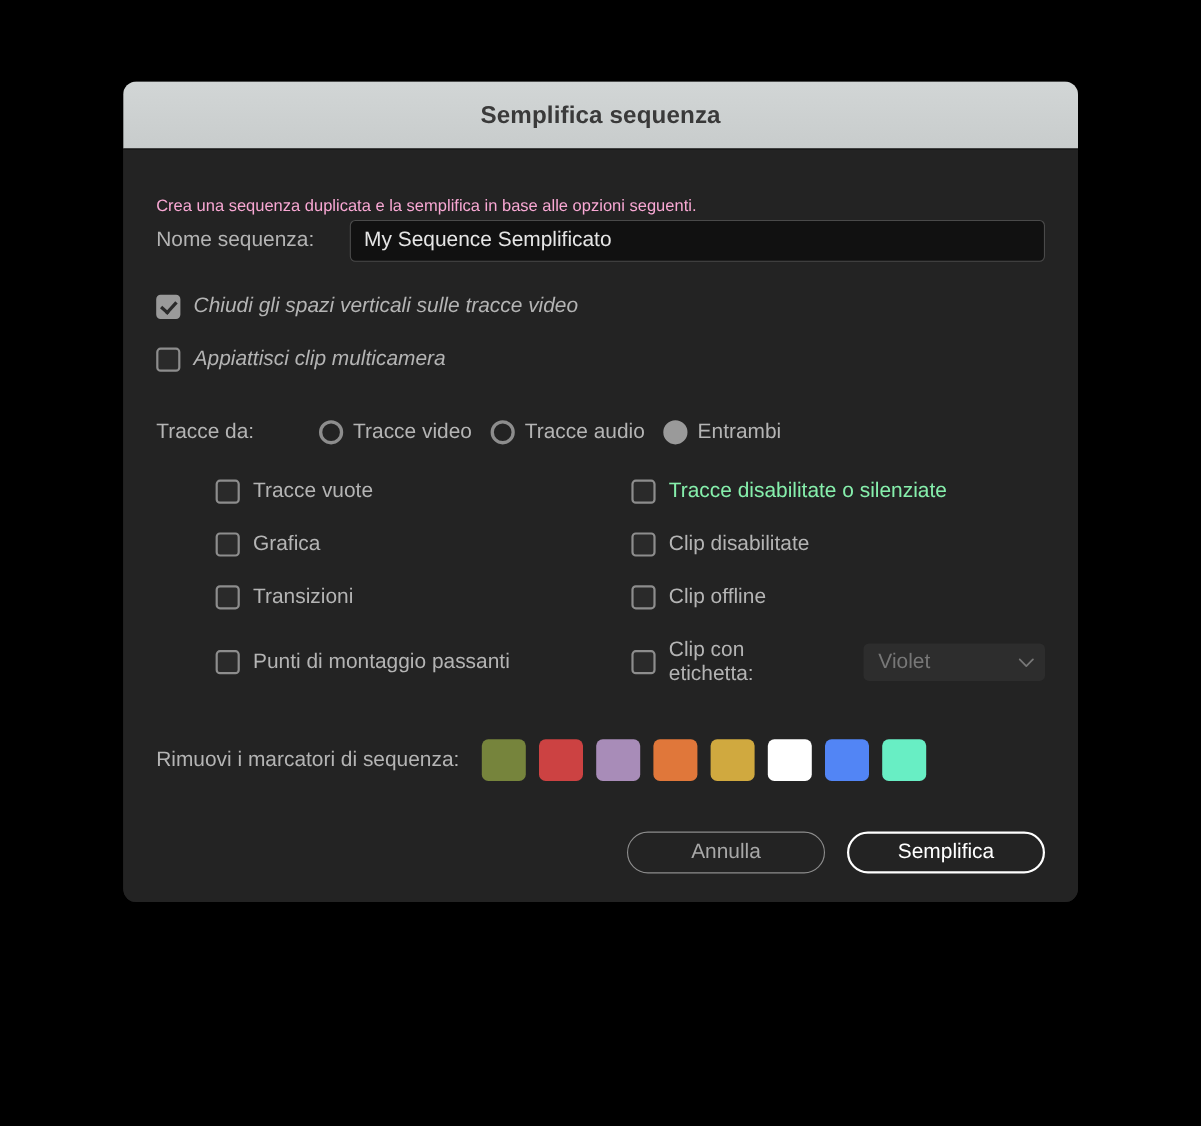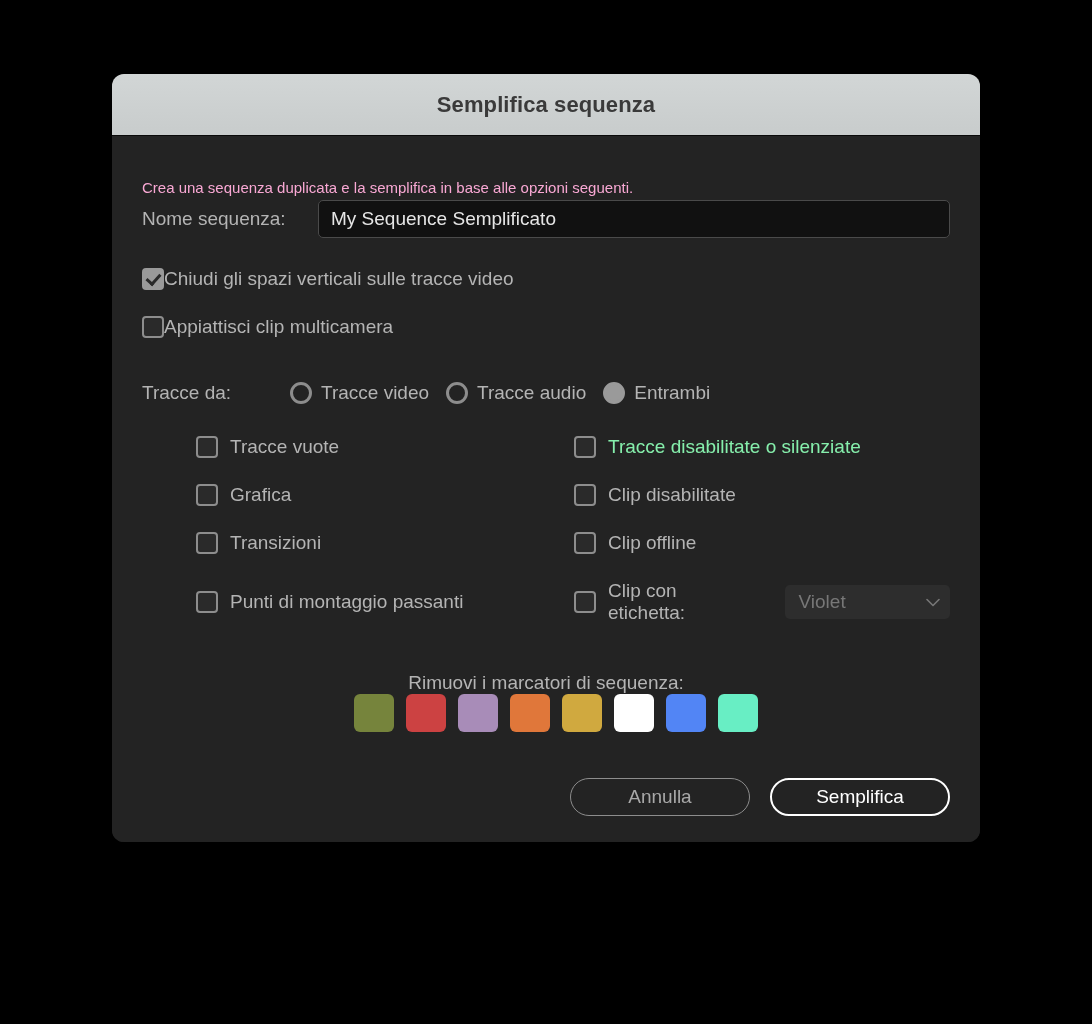--- a/index.html
+++ b/index.html
@@ -109,21 +109,22 @@
     width: 6px;
     height: 11px;
     border: solid #2a2a2a;
     border-width: 0 3px 3px 0;
     transform: rotate(42deg);
   }
 
   .check-row {
     display: flex;
     align-items: center;
-    gap: 0;
+    gap: 12px;
+    font-style: italic;
   }
   .check-row .lbl {
     color: #b4b4b4;
     font-size: 19px;
   }
 
   .top-checks {
     margin-top: 30px;
     display: flex;
     flex-direction: column;
@@ -208,21 +209,20 @@
     height: 9px;
     flex: 0 0 auto;
   }
   .chev svg { display: block; }
 
   
   .markers {
     margin-top: 48px;
     display: flex;
     align-items: center;
-    flex-direction: column;
   }
   .markers-label {
     color: #b4b4b4;
     font-size: 19px;
     flex: 0 0 auto;
   }
   .swatches {
     display: flex;
     gap: 12px;
     margin-left: 20px;

